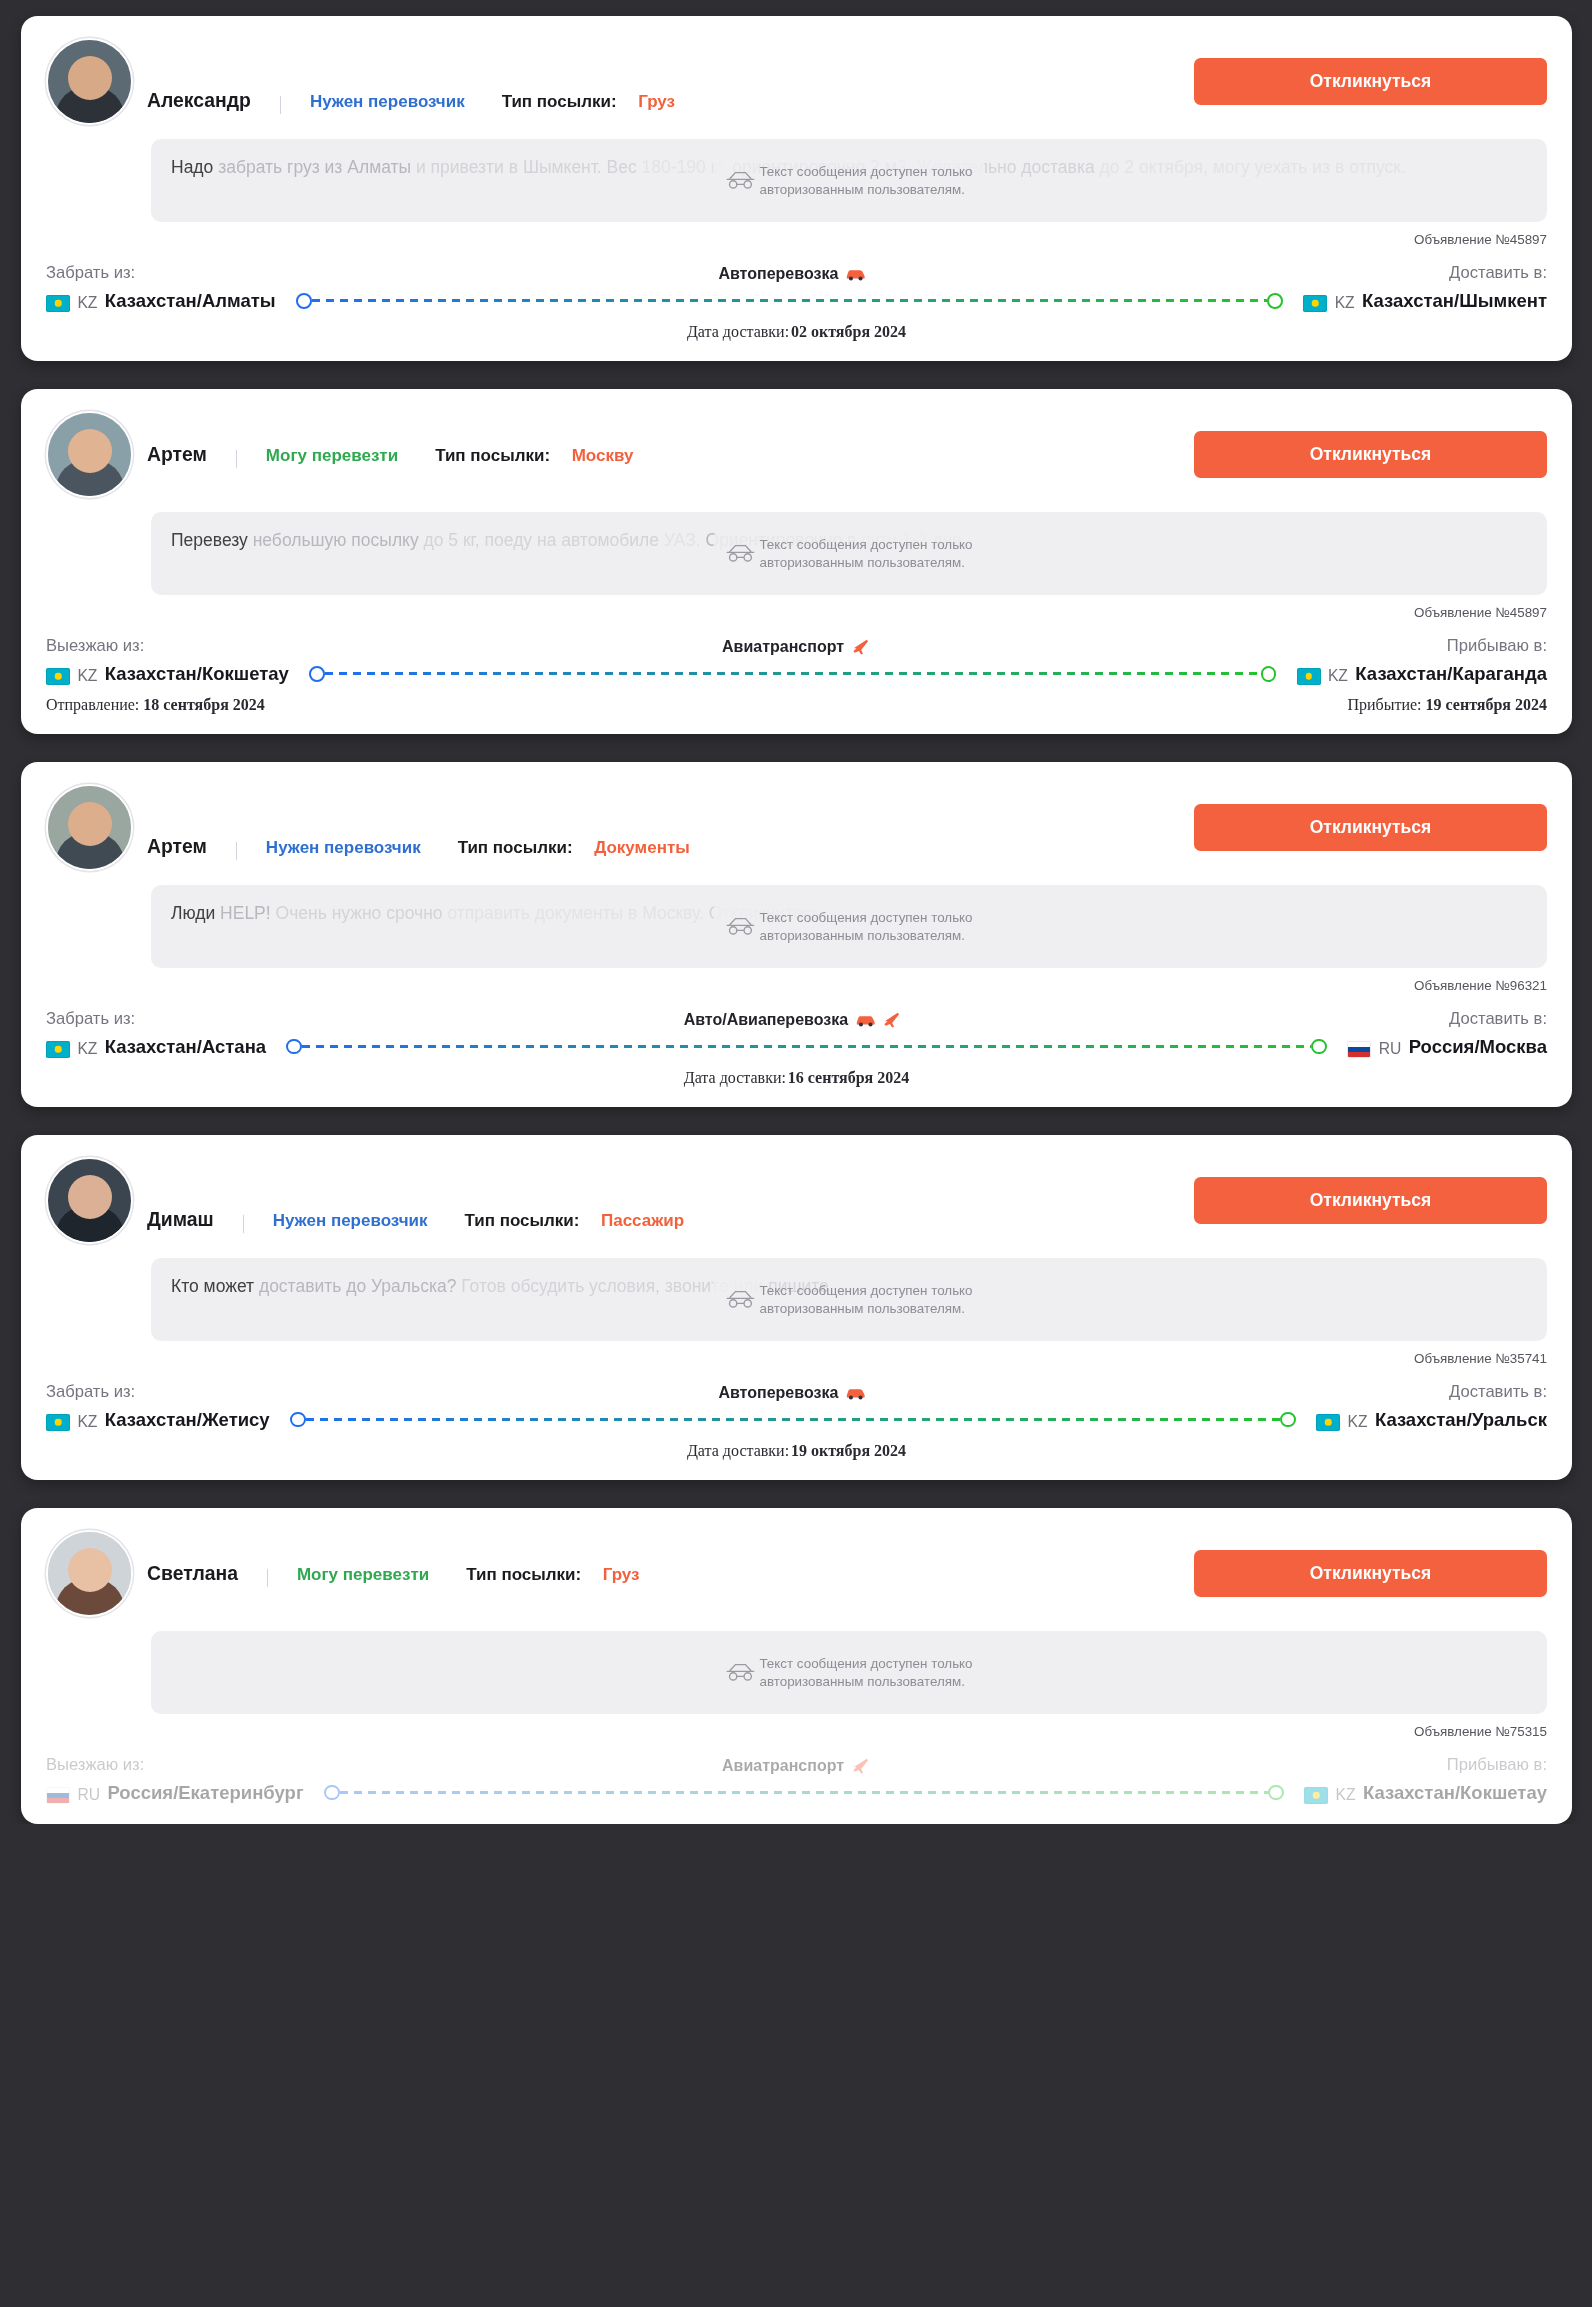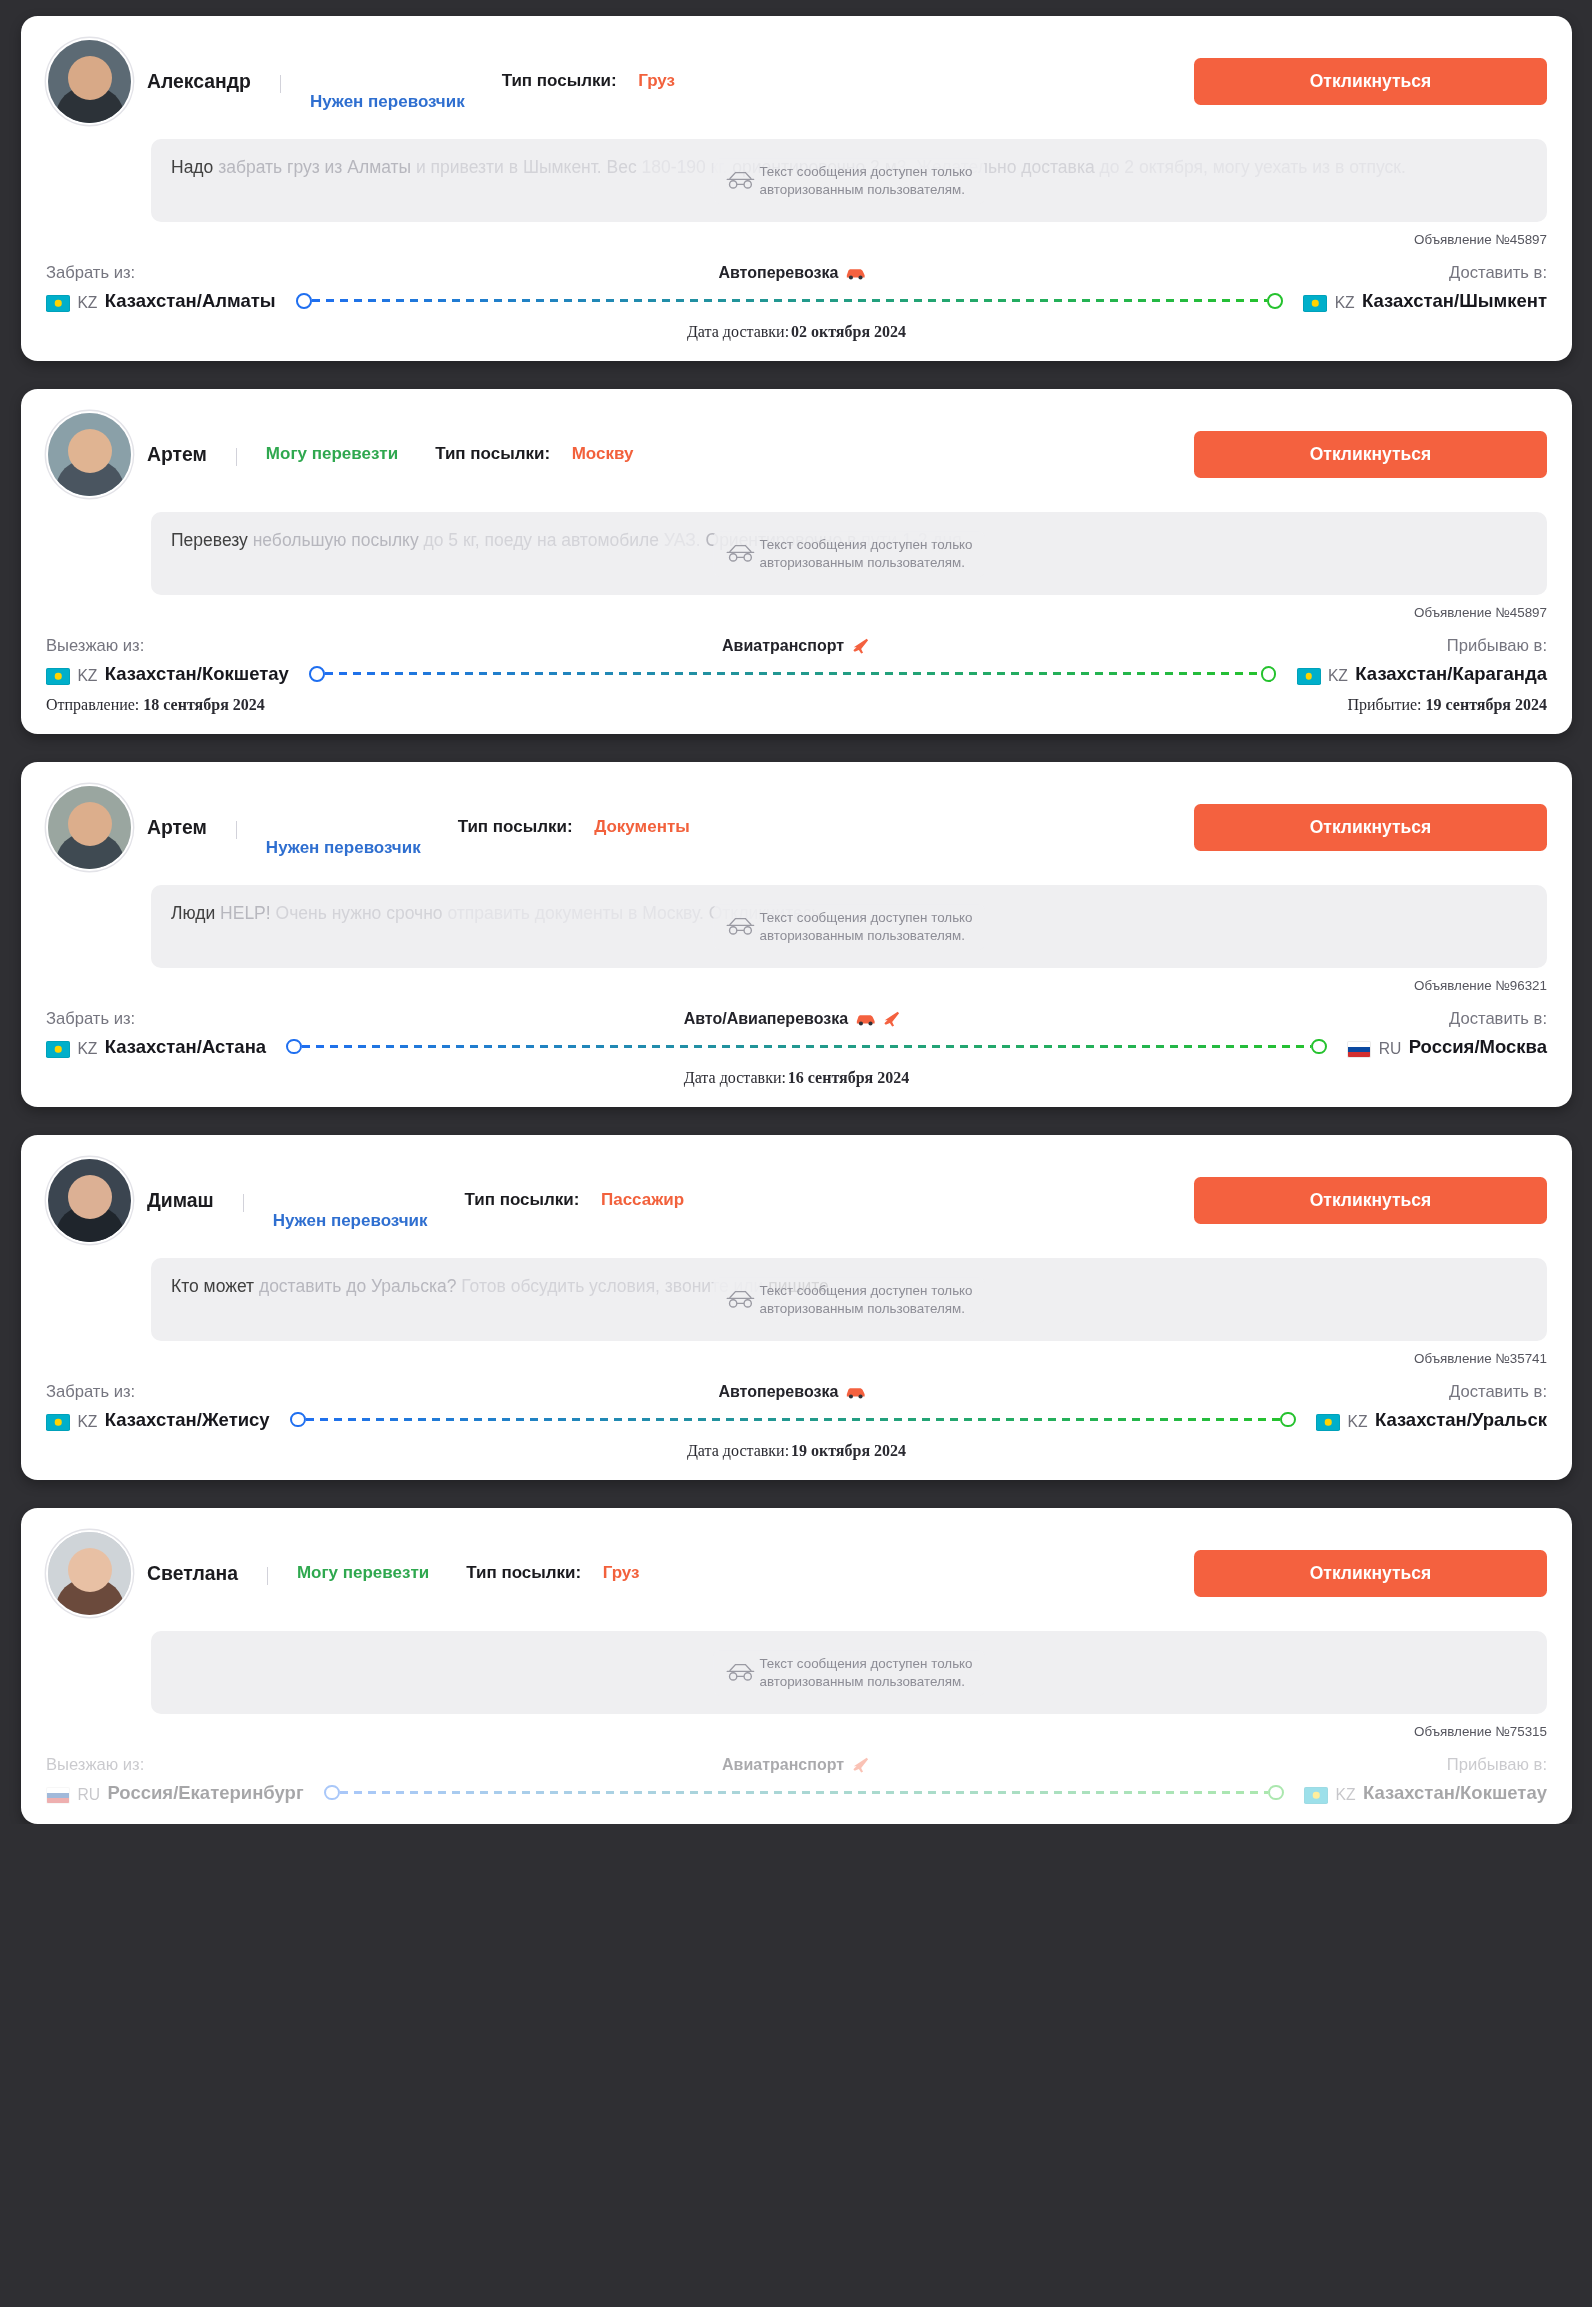--- a/index.html
+++ b/index.html
@@ -63,21 +63,21 @@
     width: 44px; height: 44px; border-radius:50%;
     transform: translate(-50%,-50%);
   }
   .avatar .body {
     position:absolute; left:50%; bottom:-14px;
     width: 69px; height: 51px; border-radius: 32px 32px 0 0;
     transform: translateX(-50%);
   }
   .head-text {
     display: flex;
-    align-items: center;
+    align-items: flex-end;
     gap: 16px;
     flex: 1 1 auto;
     min-width: 0;
   }
   .uname {
     font-size: 19.4px;
     font-weight: bold;
     color: #1b1b1f;
     white-space: nowrap;
   }
@@ -176,21 +176,21 @@
     margin-top: 10px;
   }
 
   
   .route {
     margin-top: 15.7px;
   }
   .route-labels {
     display: flex;
     justify-content: space-between;
-    align-items: center;
+    align-items: flex-end;
   }
   .route-label {
     font-size: 16.6px;
     color: #75757f;
   }
   .route-mid {
     flex: 1 1 auto;
     text-align: center;
     font-size: 16px;
     font-weight: bold;

